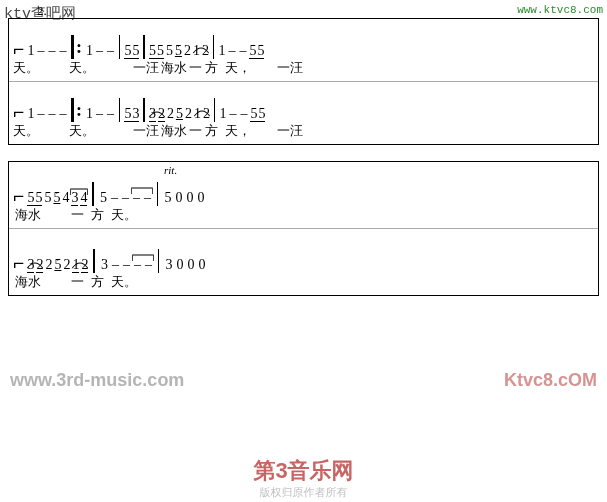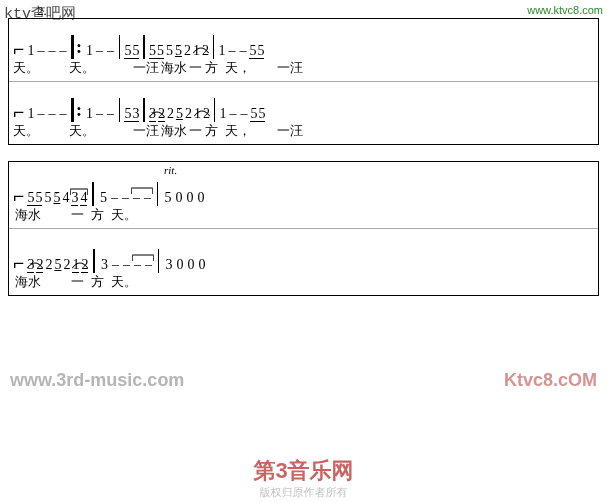--- a/index.html
+++ b/index.html
@@ -20,21 +20,21 @@
       font-size: 15px;
       font-family: Liberation Mono, monospace;
     }
 
     .watermark-top-right {
       position: absolute;
       top: 4px;
       right: 4px;
       color: #2a8a2a;
       font-size: 11px;
-      font-family: Liberation Sans, sans-serif;
+      font-family: Liberation Mono, monospace;
     }
 
     .watermark-mid-left {
       position: absolute;
       top: 370px;
       left: 10px;
       color: rgba(150,150,150,0.7);
       font-size: 18px;
       font-family: sans-serif;
       font-weight: bold;

